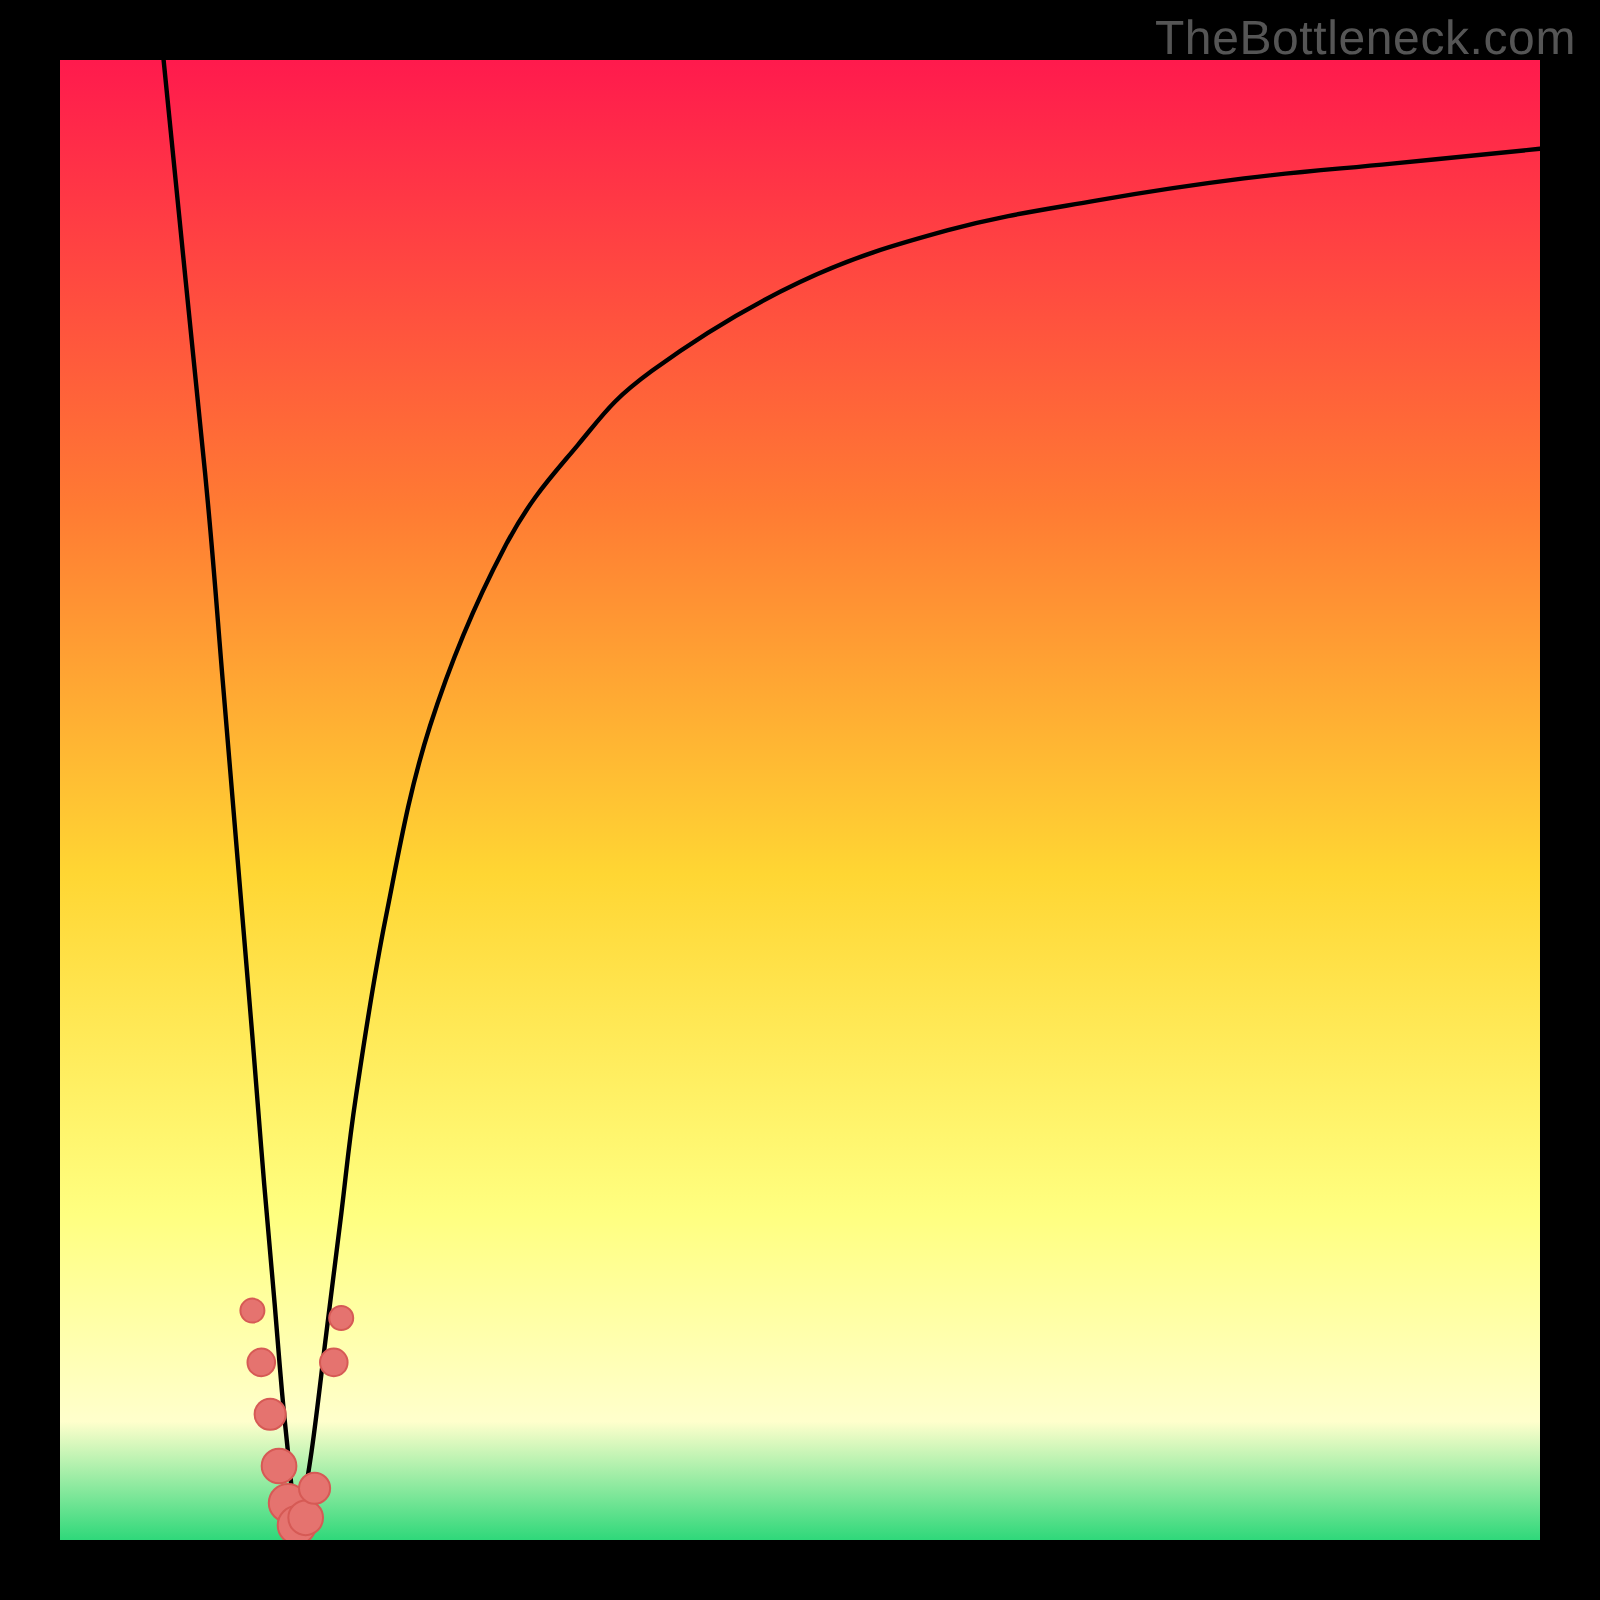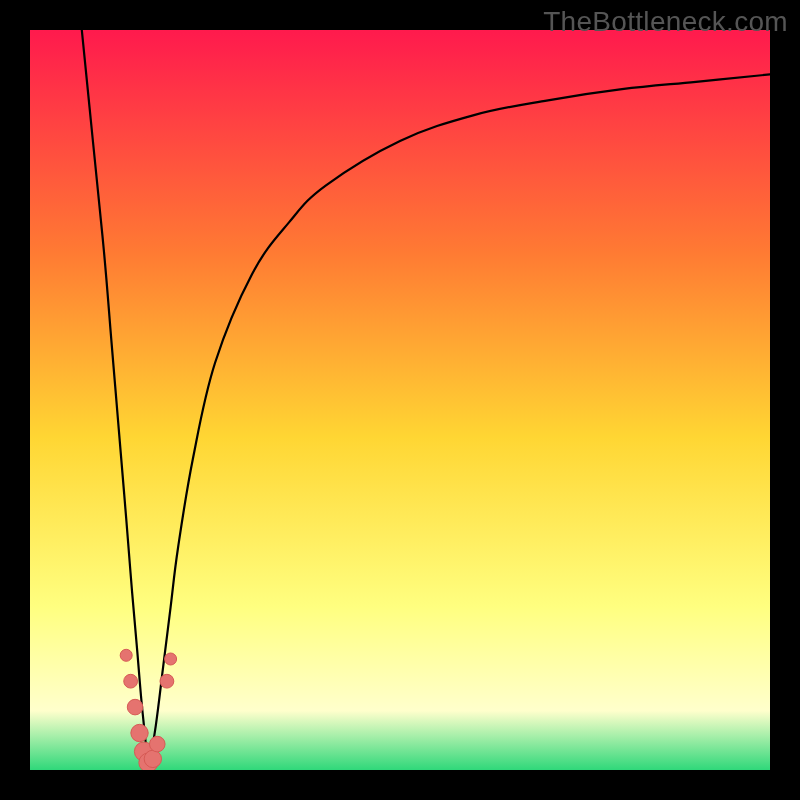--- a/index.html
+++ b/index.html
@@ -23,21 +23,21 @@
     top: 30px;
     width: 740px;
     height: 740px;
     overflow: hidden;
   }
   .watermark {
     position: absolute;
     top: 6px;
     right: 12px;
     color: #555;
-    font-size: 28px;
+    font-size: 24px;
     font-weight: 500;
     letter-spacing: 0.3px;
     z-index: 10;
     text-align: center;
   }
   svg { display: block; }
 </style>
 </head>
 <body>
 

